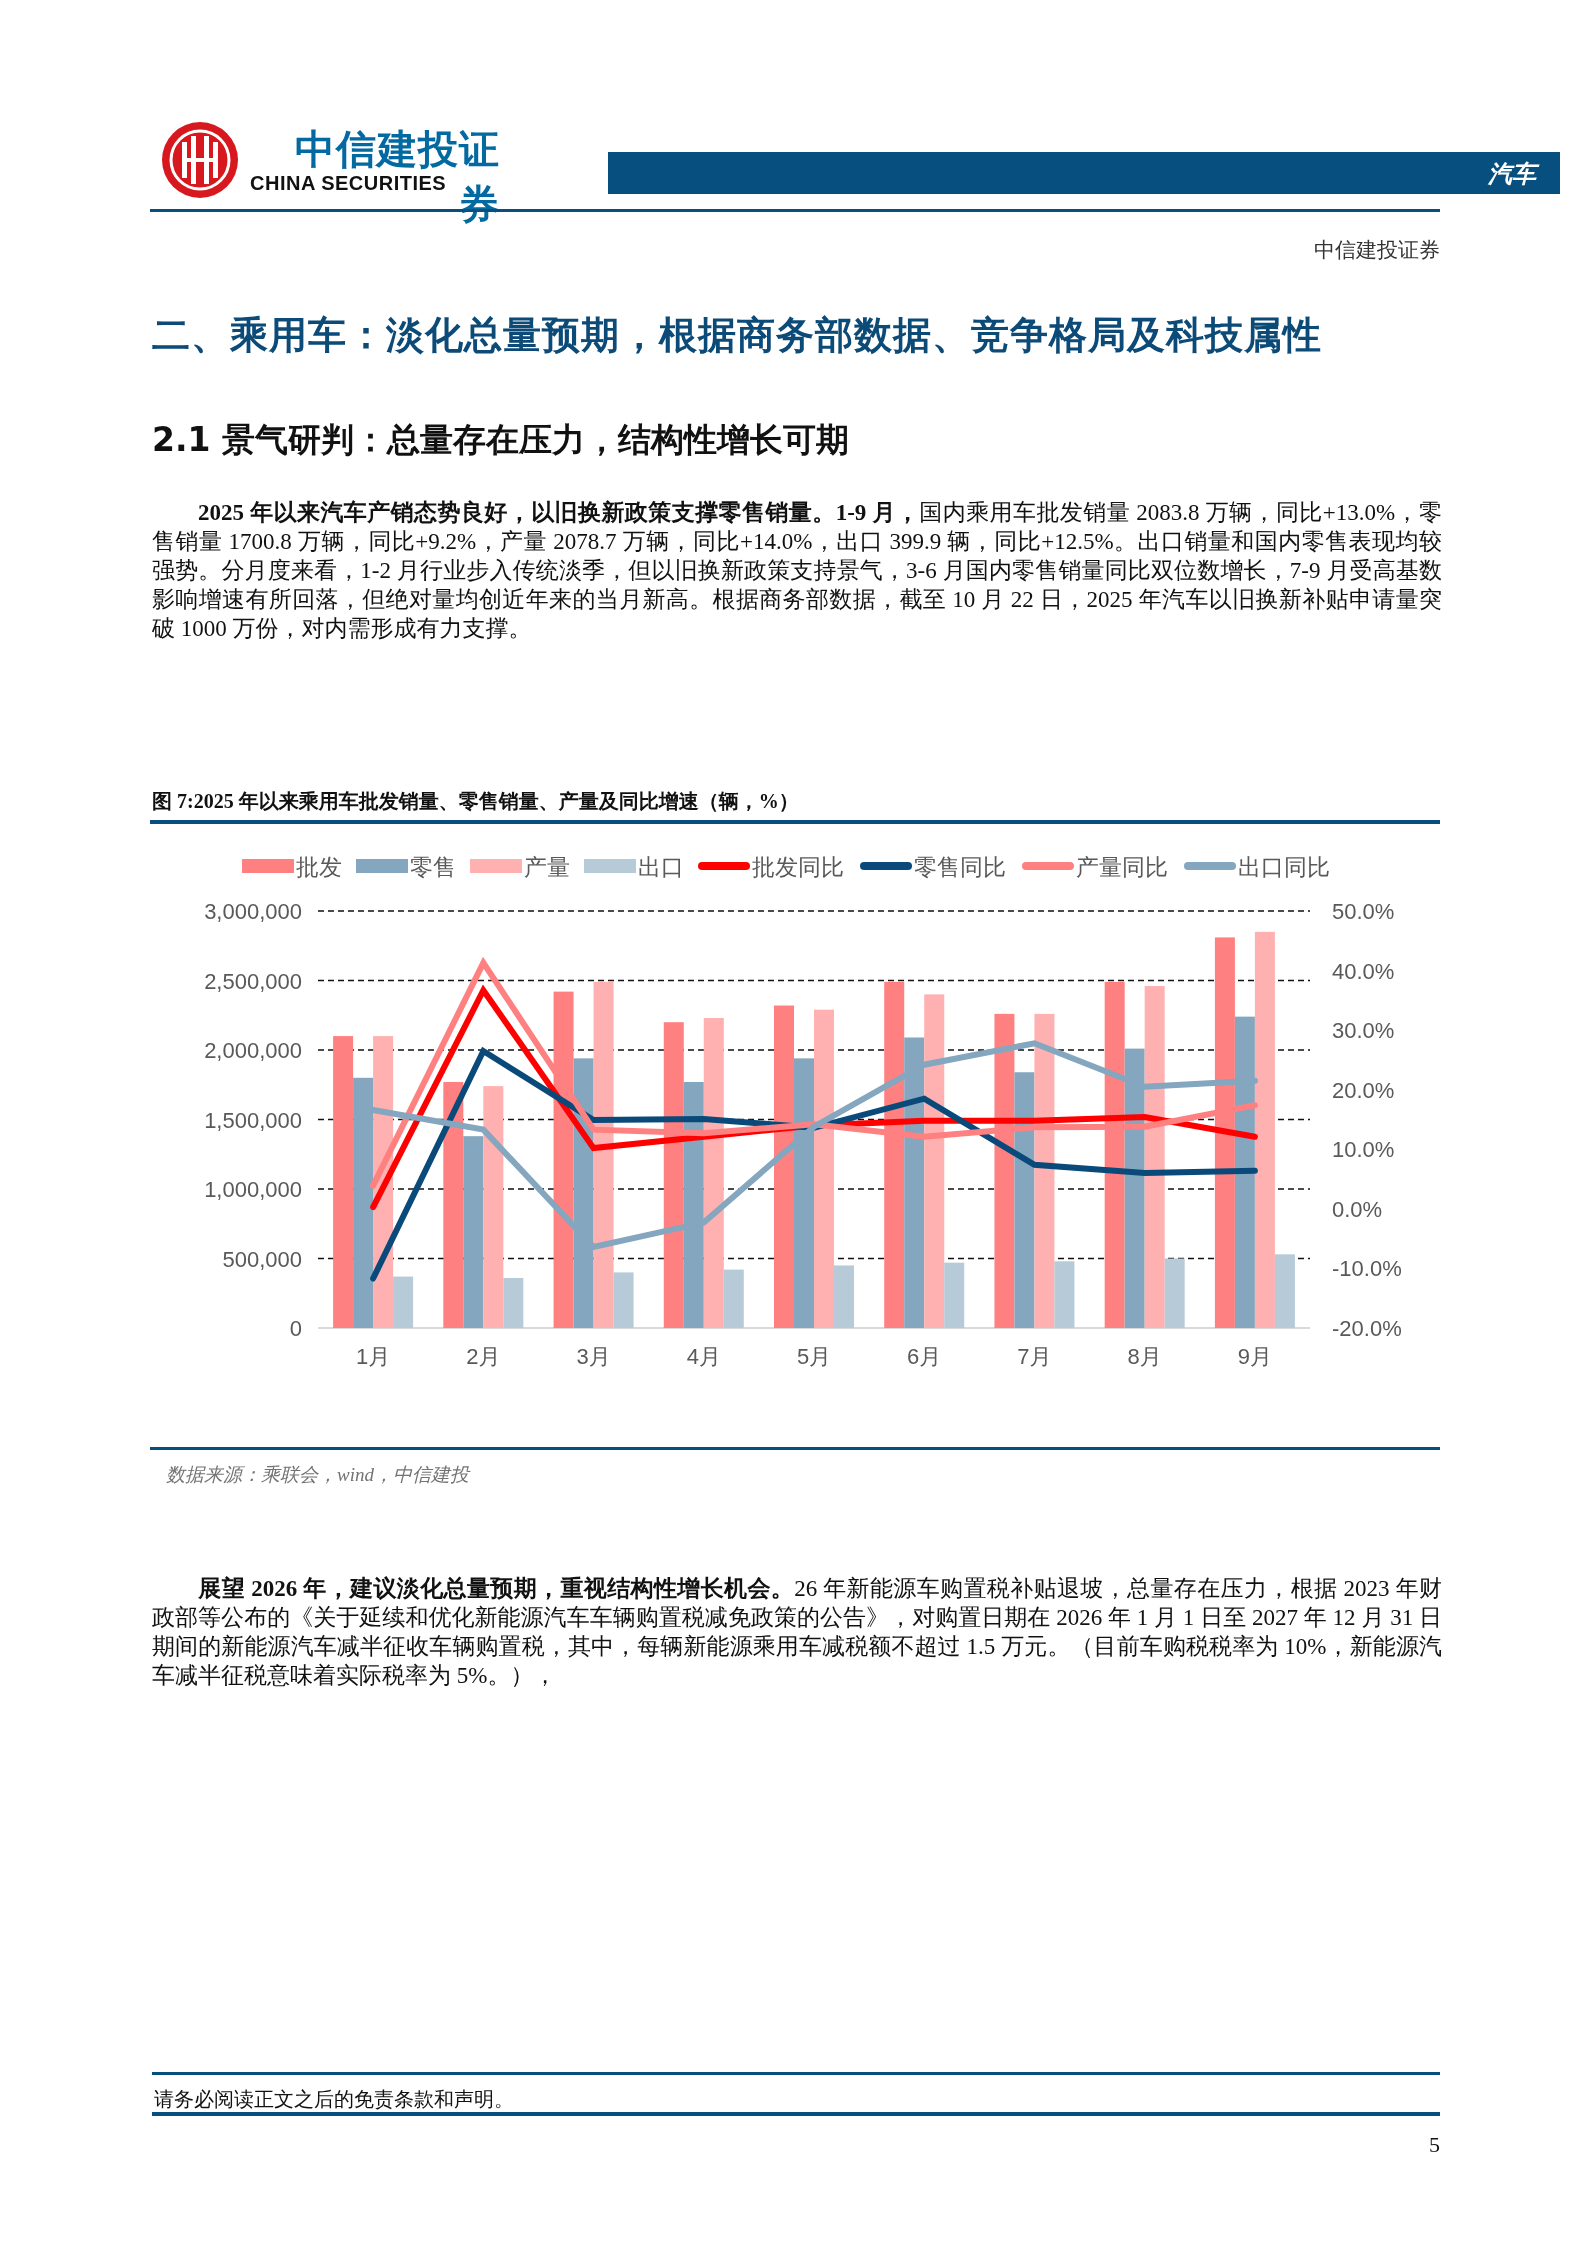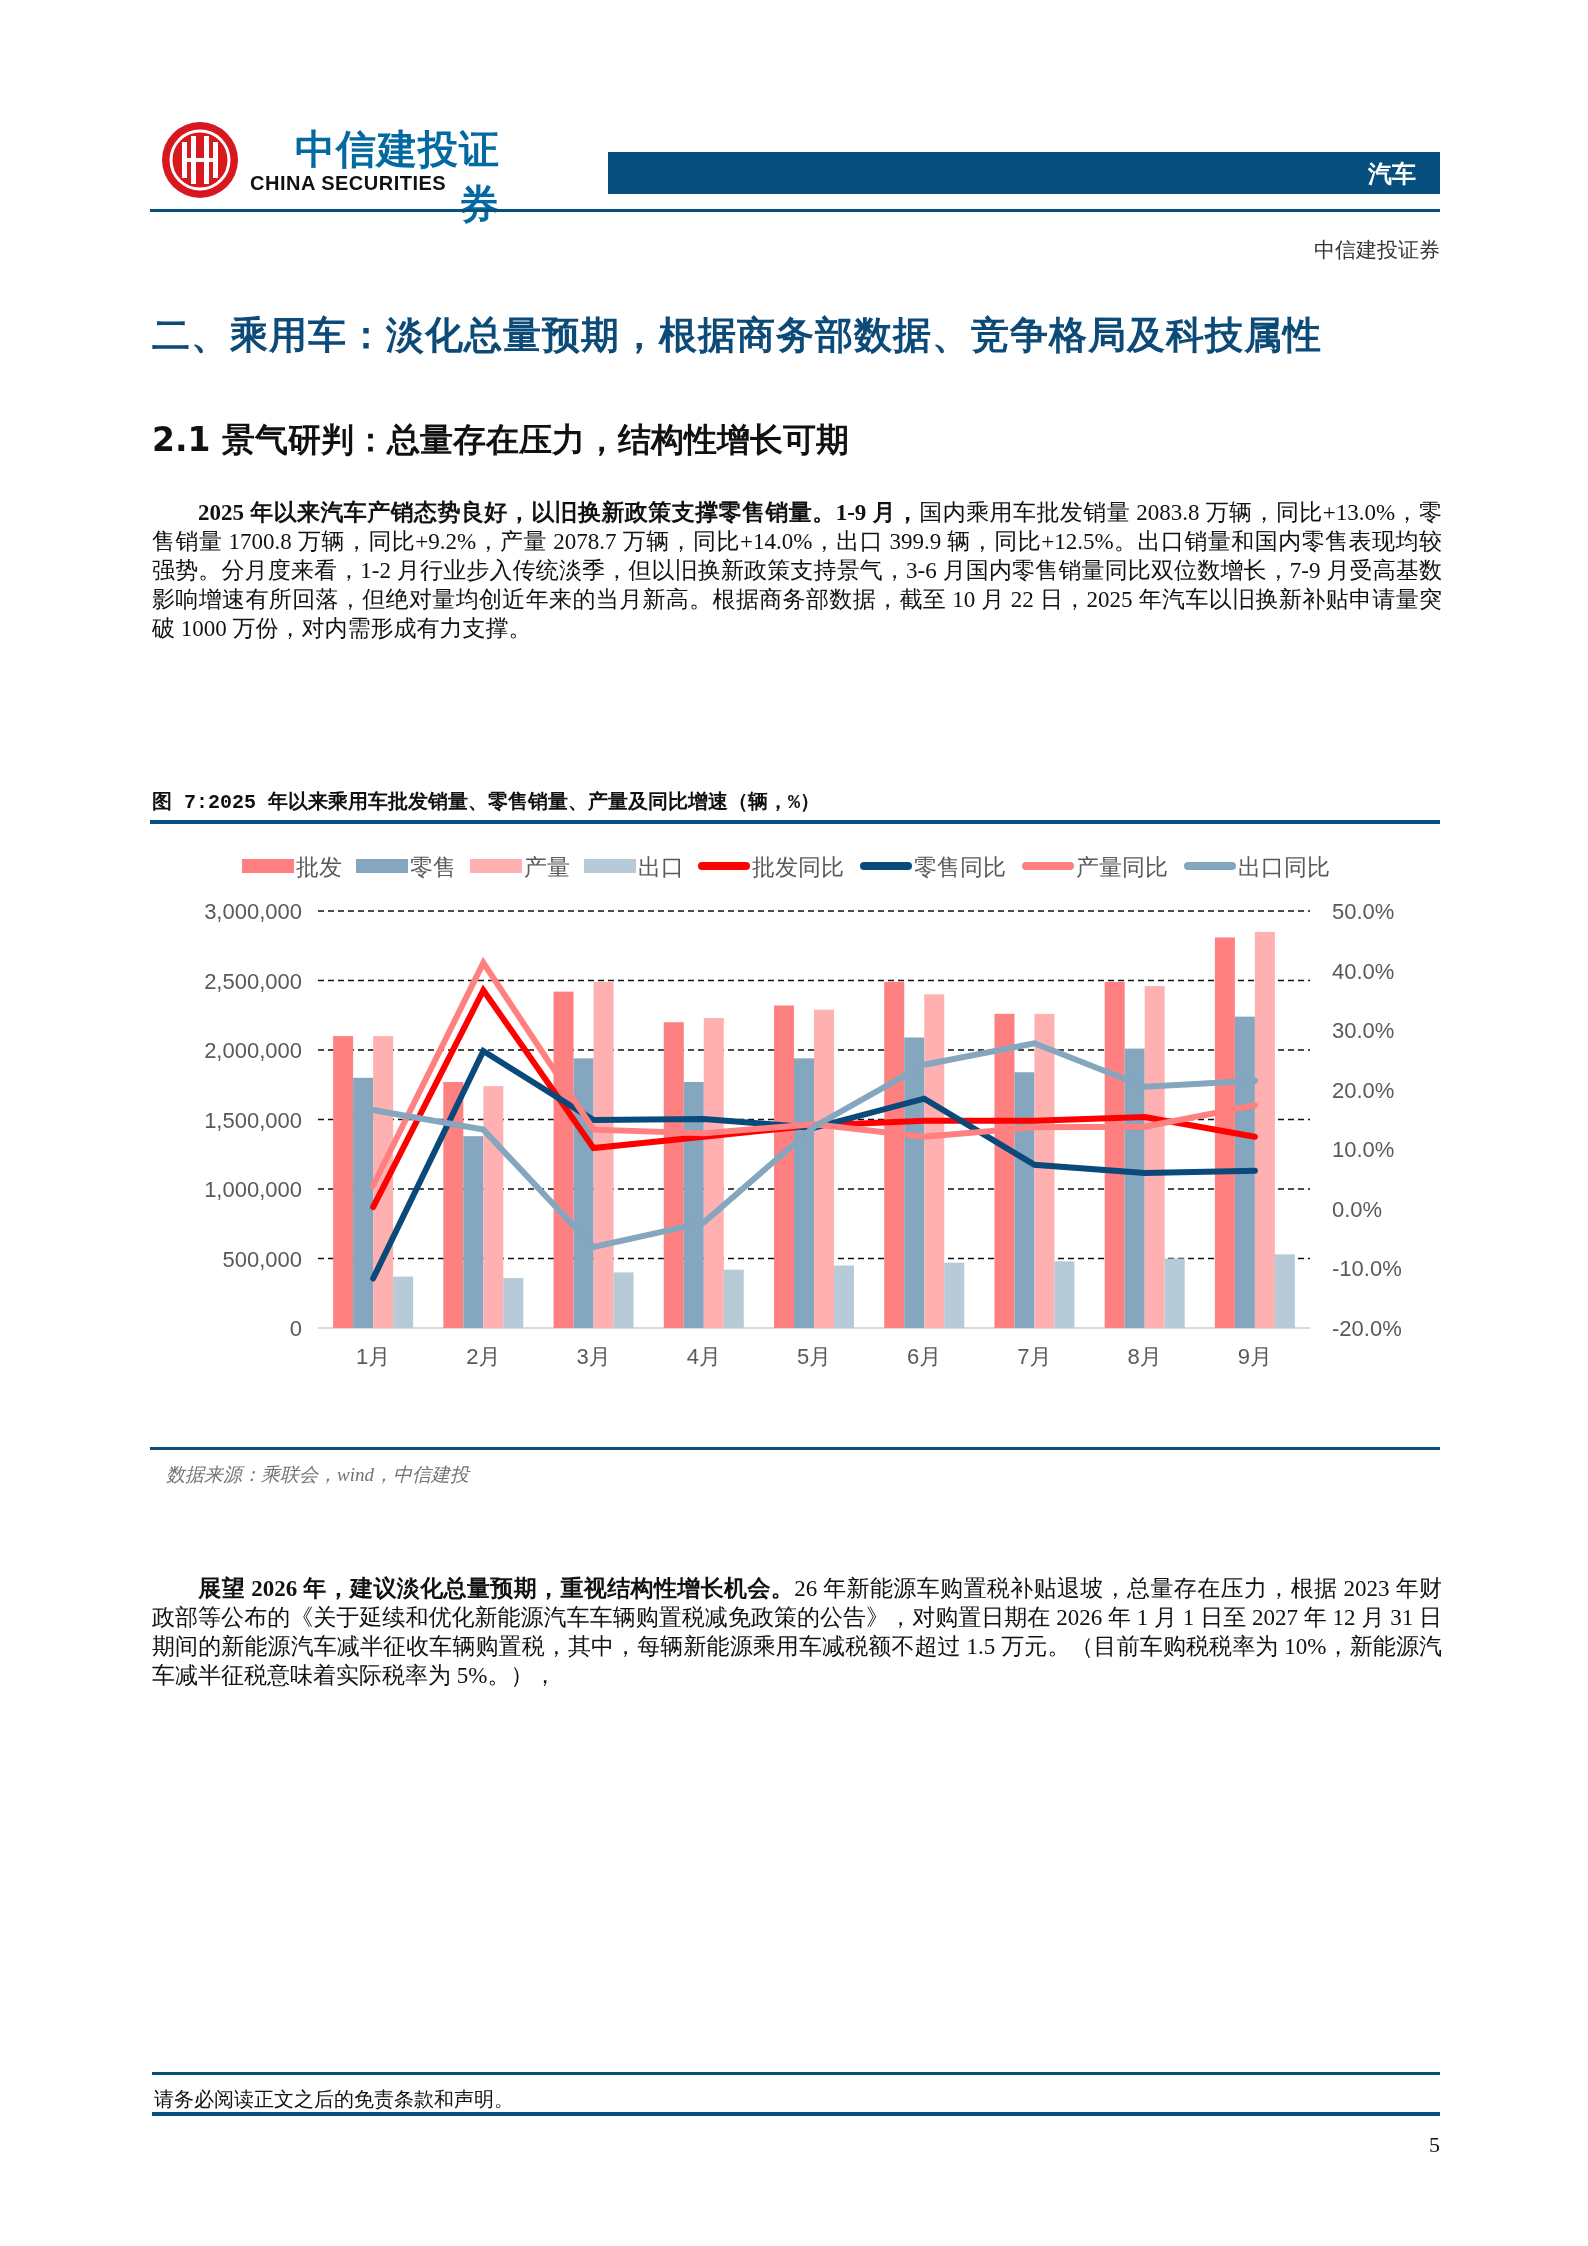--- a/index.html
+++ b/index.html
@@ -5,35 +5,35 @@
   html, body { margin: 0; padding: 0; background: #ffffff; }
   body { width: 1588px; height: 2246px; position: relative; overflow: hidden;
          font-family: "Liberation Serif", "DejaVu Serif", serif; color: #111; }
   .abs { position: absolute; }
   .logo { left: 160px; top: 118px; width: 340px; height: 86px; }
   .logo-circle { position:absolute; left:0; top:2px; width:80px; height:80px; }
   .logo-cn { position:absolute; left:104px; top:4px; font-family:"DejaVu Sans", sans-serif;
              font-weight:bold; font-size:40px; letter-spacing:1px; color:#0369a1;text-align:right; }
   .logo-en { position:absolute; left:90px; top:54px; font-family:"Liberation Sans", sans-serif;
              font-weight:bold; font-size:20px; color:#111; letter-spacing:0.5px; }
-  .header-bar { left: 608px; top: 152px; width: 832px; height: 42px; background: #064f7e; }
+  .header-bar { left: 608px; top: 152px; width: 952px; height: 42px; background: #064f7e; font-style: italic; }
   .header-bar span { position:absolute; right:24px; top:6px; color:#fff; font-weight:bold;
                      font-family:"DejaVu Sans", sans-serif; font-size:24px; }
   .header-line { left: 150px; top: 209px; width: 1290px; height: 3px; background:#064f7e; }
   .report-type { right: 148px; top: 236px; font-size: 21px; color:#333; font-family:"DejaVu Sans", sans-serif; }
   .h1 { left: 152px; top: 310px; font-size: 38px; font-weight: bold; color: #0c4a78;
         font-family:"DejaVu Sans", sans-serif; letter-spacing: 1px; }
   .h2 { left: 152px; top: 418px; font-size: 33px; font-weight: bold; color:#111;
         font-family:"DejaVu Sans", sans-serif; }
   .para { left: 152px; width: 1290px; font-size: 23px; line-height: 29px; text-align: justify; }
   .para b { font-weight: bold; }
   .p1 { top: 498px; }
   .p2 { top: 1574px; }
   .fig-title { left: 152px; top: 788px; font-size: 20px; font-weight: bold;
-               font-family:Liberation Mono, monospace; }
+               font-family:Liberation Serif, serif; }
   .fig-line-top { left: 150px; top: 820px; width: 1290px; height: 4px; background:#064f7e; }
   .fig-line-bot { left: 150px; top: 1447px; width: 1290px; height: 3px; background:#064f7e; }
   .source { left: 166px; top: 1462px; font-size: 19px; font-style: italic; color:#737373; }
   .footer-line1 { left: 152px; top: 2072px; width: 1288px; height: 3px; background:#064f7e; }
   .footer-text { left: 154px; top: 2086px; font-size: 20px; color:#111; }
   .footer-line2 { left: 152px; top: 2112px; width: 1288px; height: 4px; background:#064f7e; }
   .page-num { right: 148px; top: 2132px; font-size: 22px; }
   .chart-svg { left: 150px; top: 830px; }
   .chart-svg text { font-family: "Liberation Sans", sans-serif; }
 </style>

